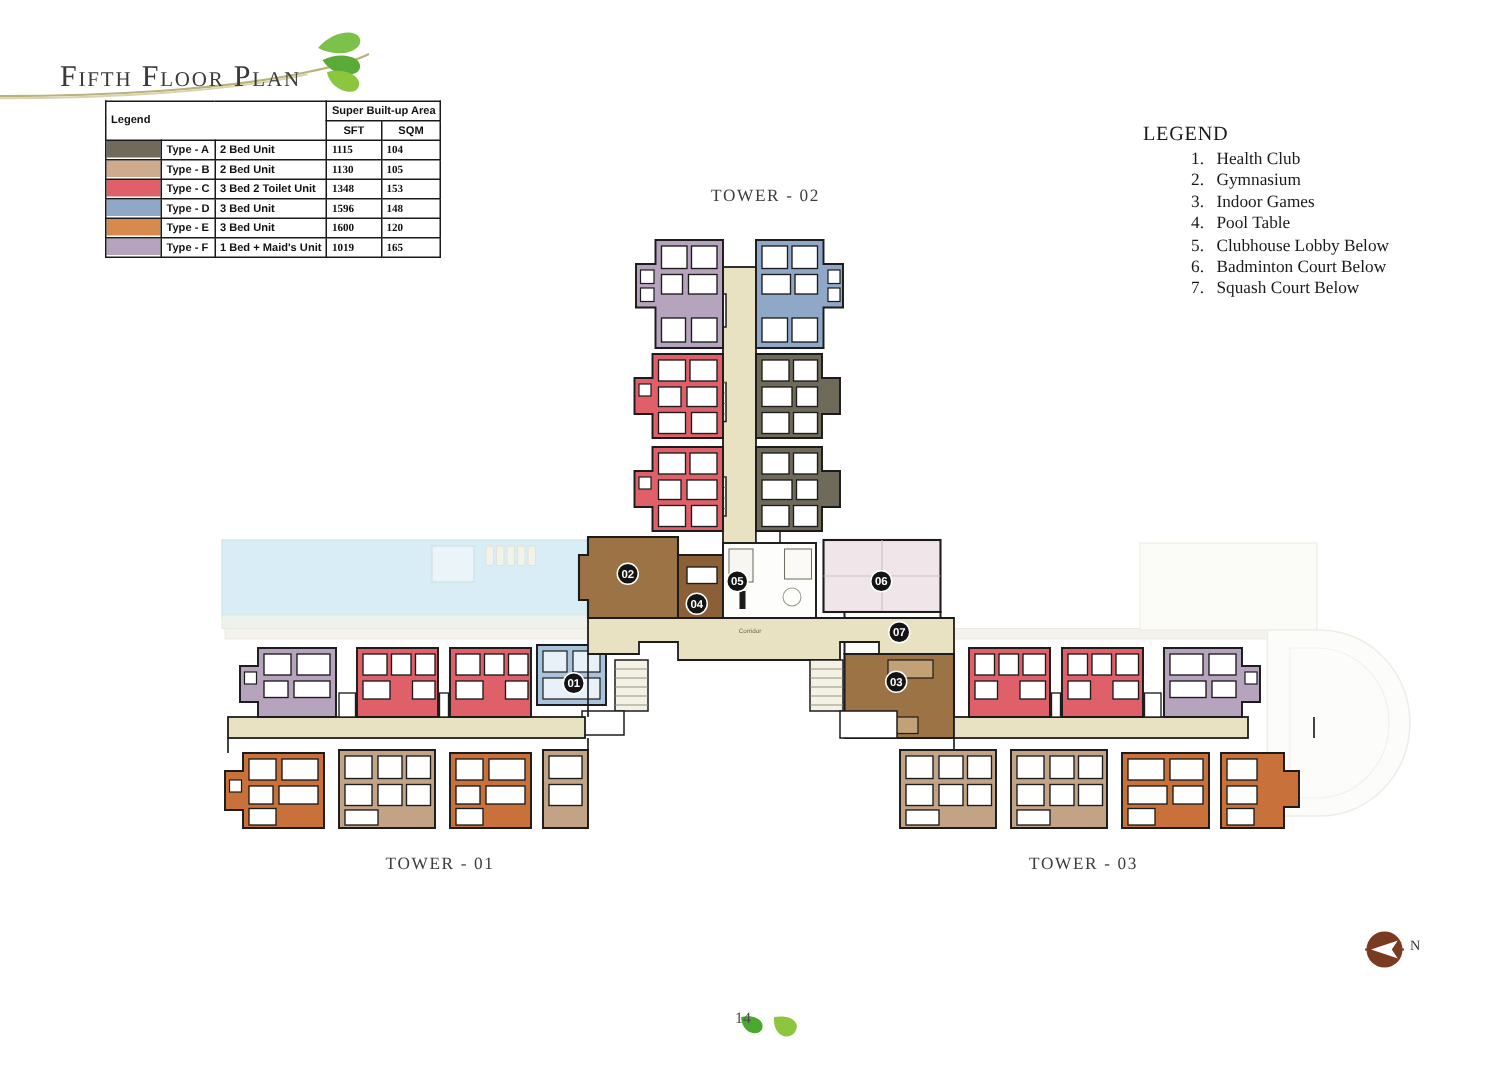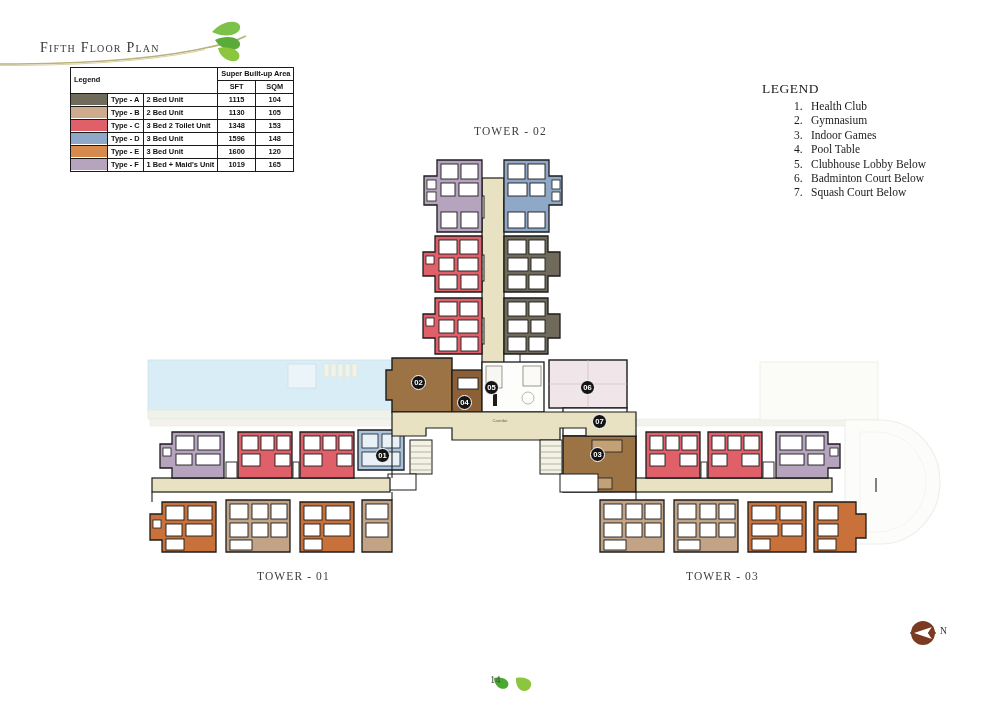--- a/index.html
+++ b/index.html
@@ -8,42 +8,42 @@
     font-family:"Liberation Serif",serif;
     position:relative;overflow:hidden;
   }
   .page{position:absolute;inset:0;}
 
   
   .title-wrap{position:absolute;left:0;top:18px;width:300px;height:50px;}
   .title-text{
     position:absolute;left:40px;top:22px;
     font-family:"Liberation Serif",serif;
-    font-size:14px;color:#3a3a3a;letter-spacing:1.2px;
+    font-size:20px;color:#3a3a3a;letter-spacing:1.2px;
     font-variant:small-caps;white-space:nowrap;
   }
   .title-swoosh{position:absolute;left:0;top:0;width:300px;height:60px;}
 
   
   .legend-table{
     position:absolute;left:70px;top:67px;
     border-collapse:collapse;
     font-family:"Liberation Sans",sans-serif;
     background:#fff;
   }
   .legend-table td,.legend-table th{
     border:1px solid #1a1a1a;
     font-size:7.4px;font-weight:bold;color:#111;
     padding:1px 3px;line-height:1.35;
     white-space:nowrap;
   }
   .lg-title{font-size:13px;font-weight:bold;text-align:left;padding-left:4px;}
   .lg-sba{text-align:center;font-size:9px;}
   .lg-sub{text-align:center;font-size:8px;}
-  .lg-num{text-align:center;}
+  .lg-num{text-align:left;font-family:Liberation Serif, serif;}
   .sw{width:36px;padding:0 !important;}
   .sw i{display:block;width:100%;height:11px;}
 
   
   .rlegend{
     position:absolute;left:762px;top:81px;
     font-family:"Liberation Serif",serif;color:#1a1a1a;
   }
   .rlegend h4{margin:0 0 2px 0;font-size:13.5px;font-weight:normal;letter-spacing:.5px;}
   .rlegend ol{margin:0;padding:0;list-style:none;}

